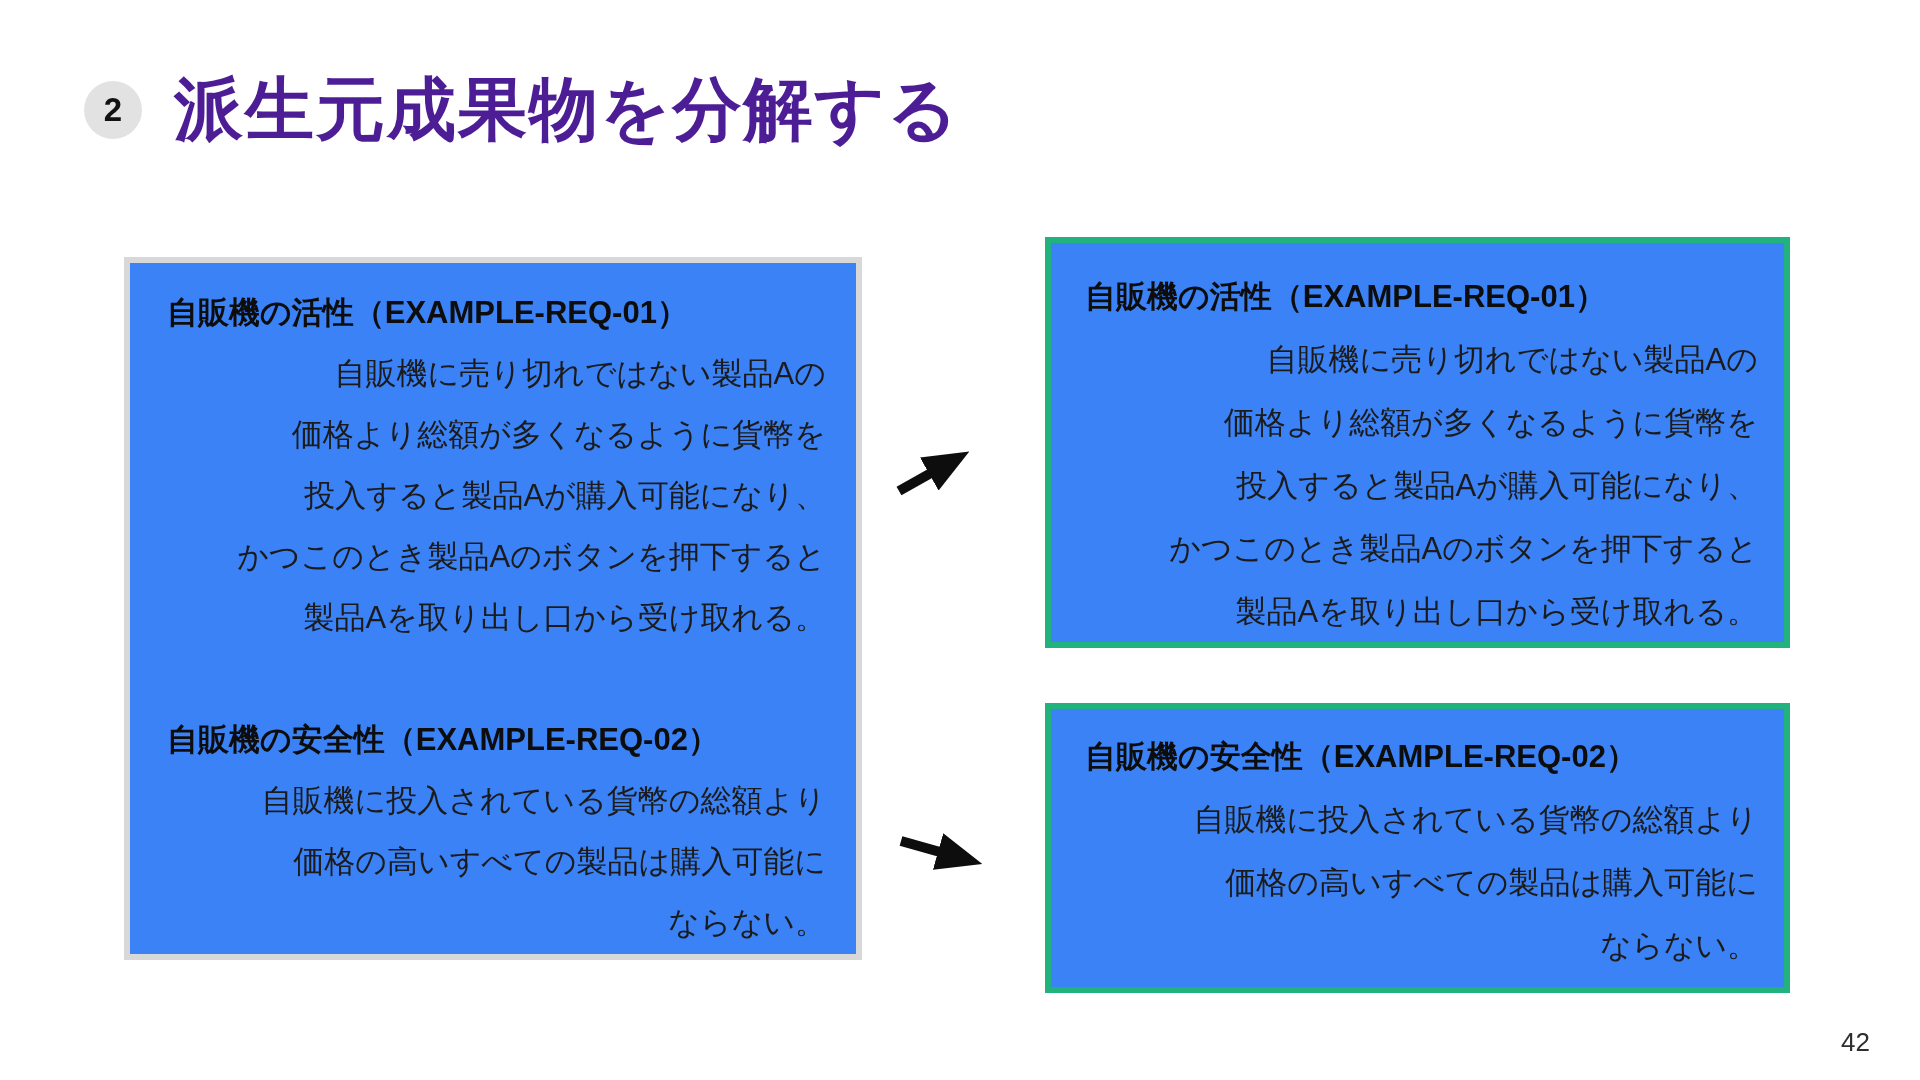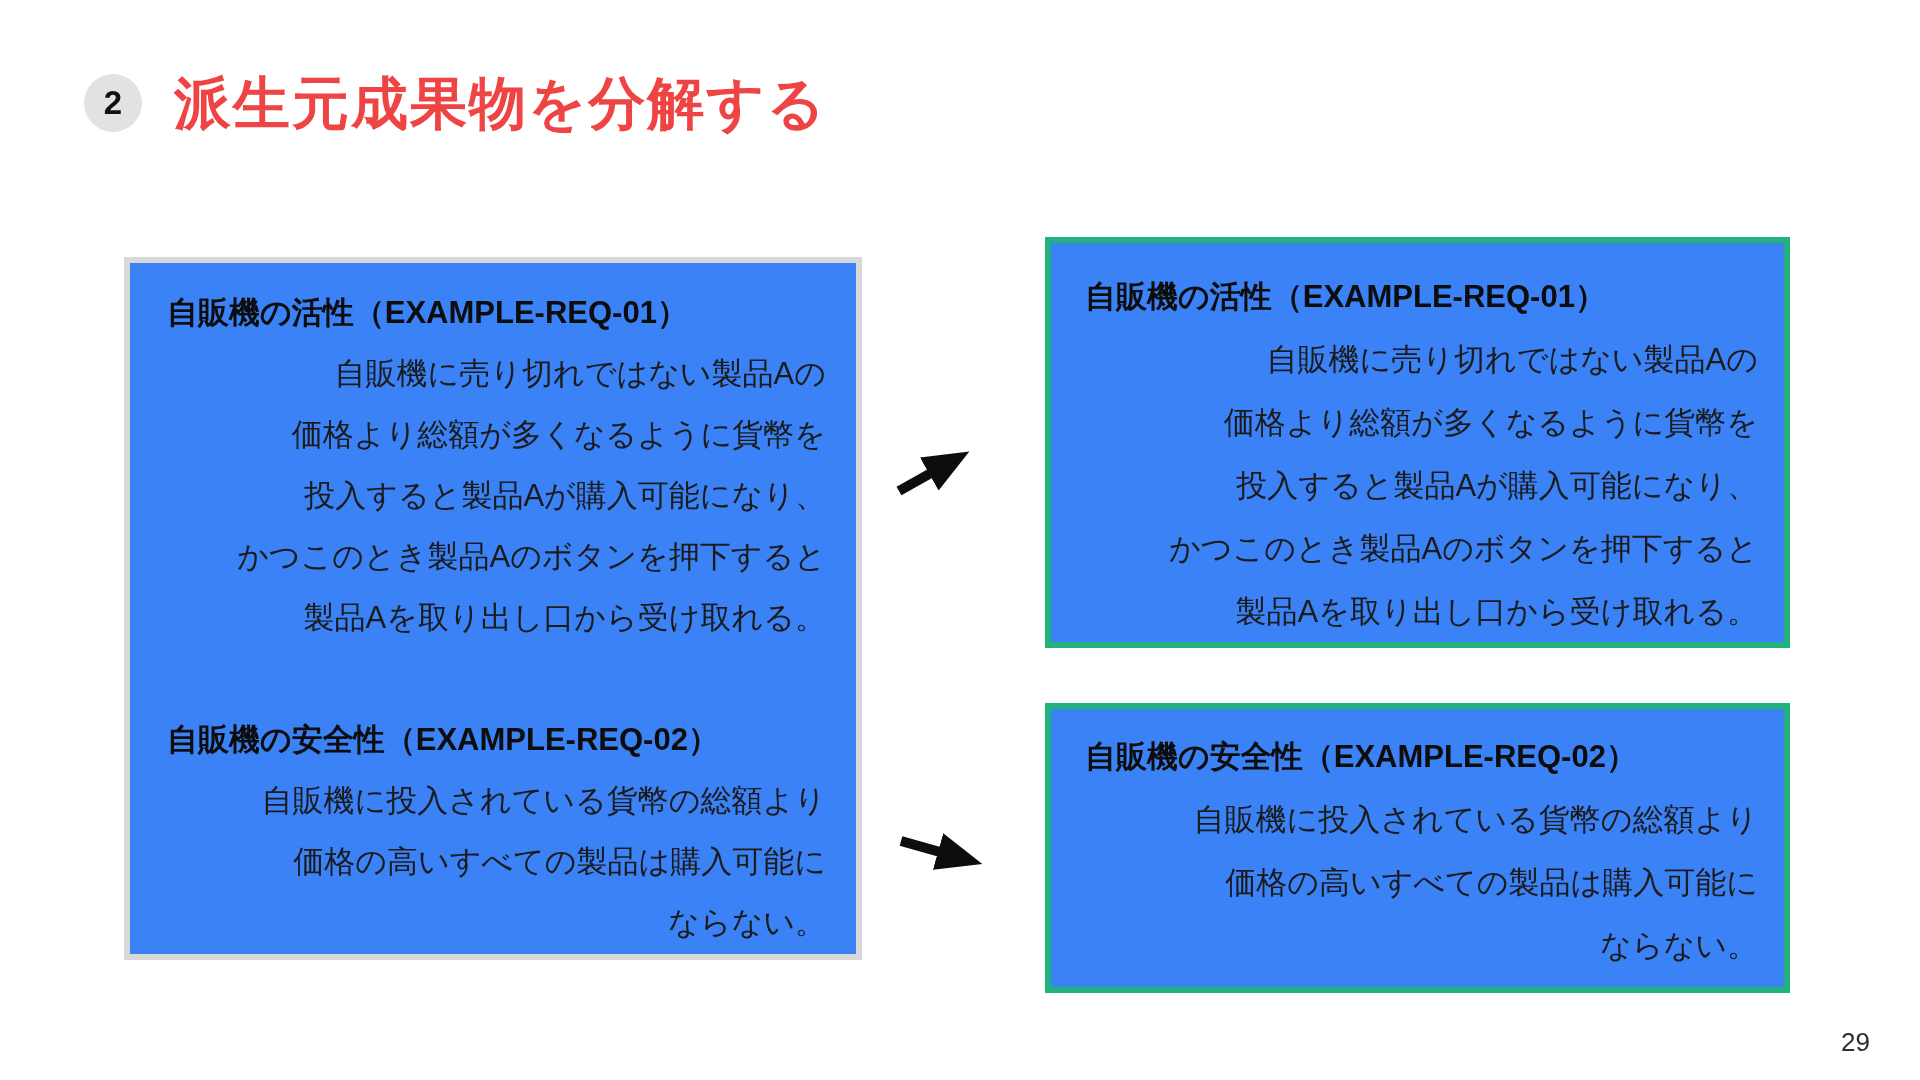--- a/index.html
+++ b/index.html
@@ -34,23 +34,23 @@
     color: #111111;
     font-size: 33px;
     font-weight: 700;
     display: flex;
     align-items: center;
     justify-content: center;
     flex: 0 0 auto;
   }
   .slide-title {
     margin: 0;
-    font-size: 57px;
+    font-size: 69px;
     font-weight: 700;
-    color: #ef4444;
+    color: #4c1d95;
     letter-spacing: 2px;
     white-space: nowrap;
     line-height: 1.1;
   }
 
   
   .box {
     position: absolute;
     background: #3b82f6;
     box-sizing: border-box;
@@ -174,15 +174,15 @@
   <svg class="arrows-overlay" viewBox="0 0 1920 1080" xmlns="http://www.w3.org/2000/svg" aria-hidden="true">
     <defs>
       <marker id="arrowhead" markerWidth="4.6" markerHeight="3.8" refX="0.2" refY="1.9" orient="auto">
         <path d="M0,0 L4.6,1.9 L0,3.8 z" fill="#0d0d0d"></path>
       </marker>
     </defs>
     <line x1="899" y1="491" x2="931" y2="473" stroke="#0d0d0d" stroke-width="10" marker-end="url(#arrowhead)"></line>
     <line x1="901" y1="841" x2="940" y2="852" stroke="#0d0d0d" stroke-width="10" marker-end="url(#arrowhead)"></line>
   </svg>
 
-  <div class="page-number">29</div>
+  <div class="page-number">42</div>
 
 </div>
 
 </body></html>

